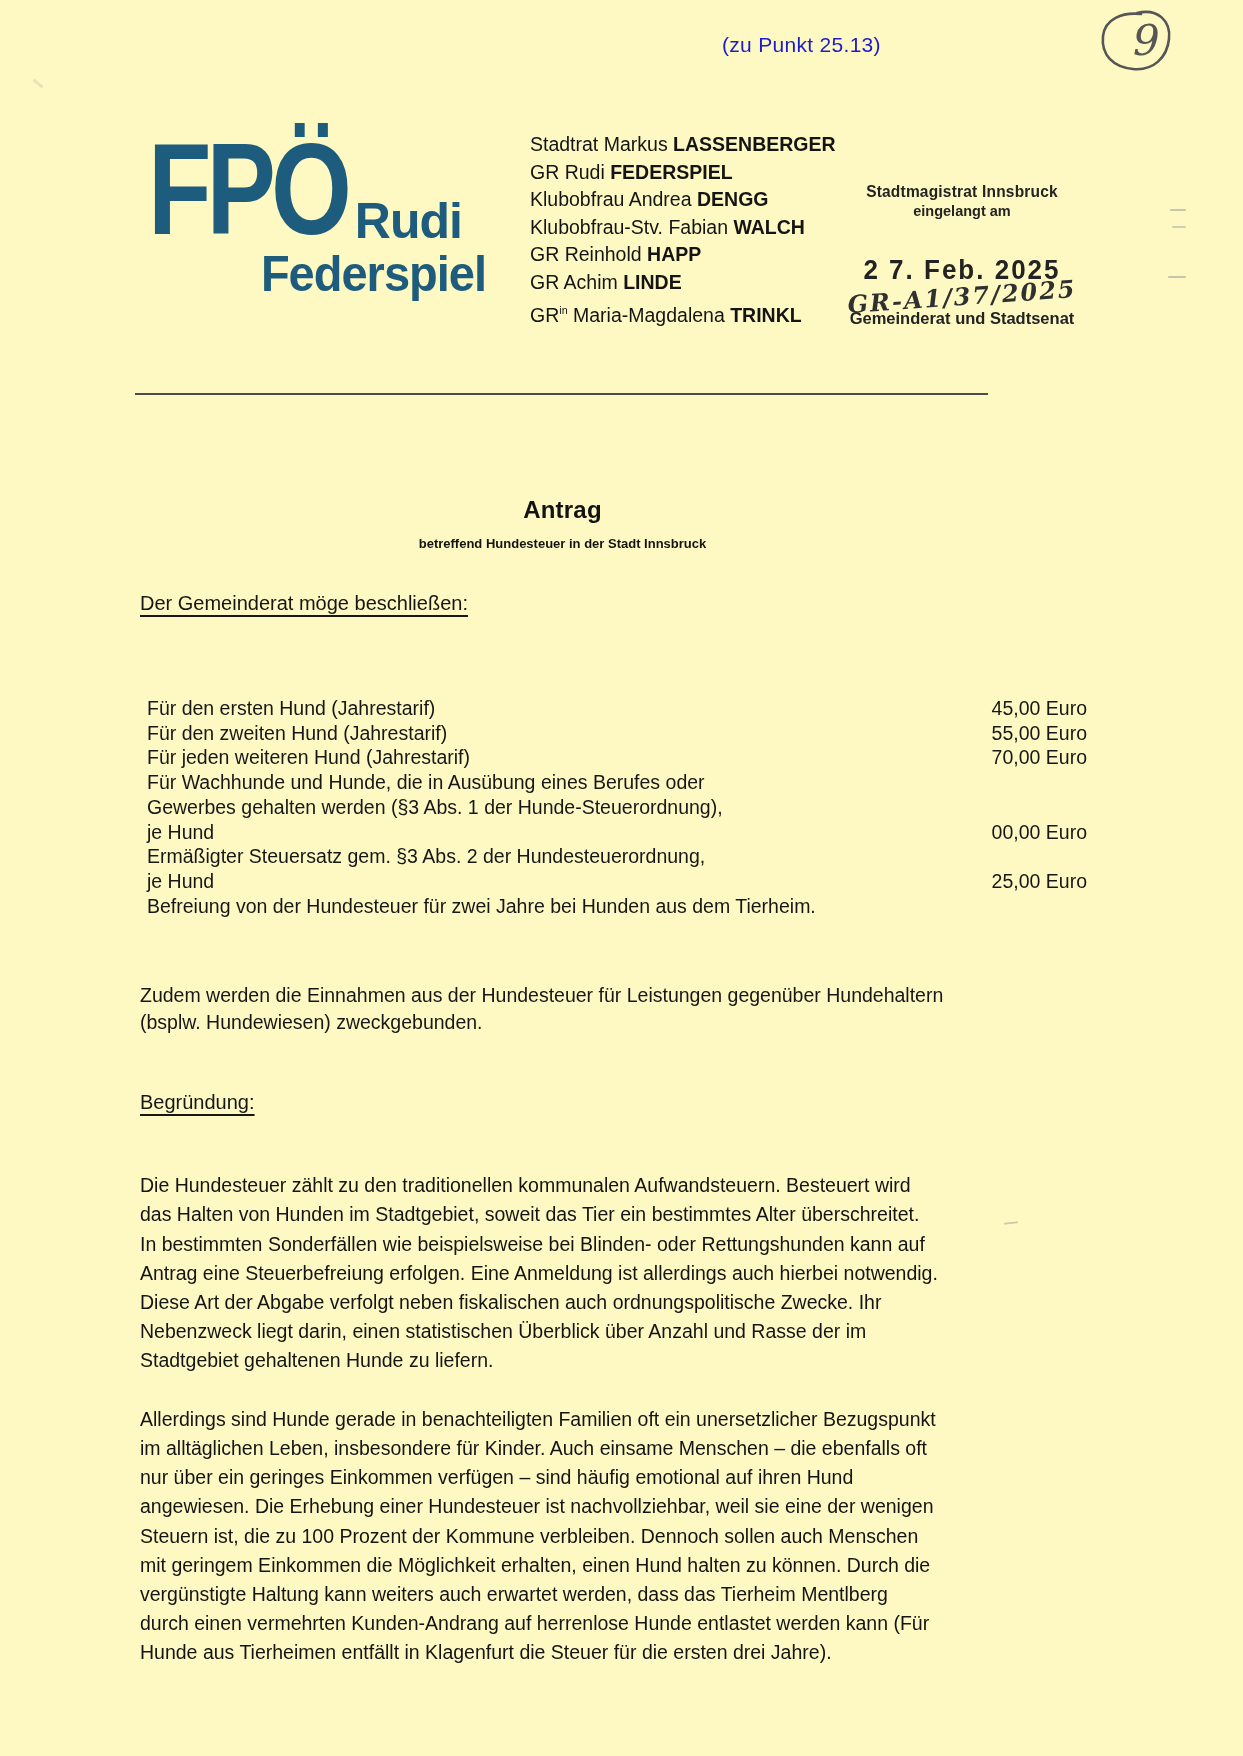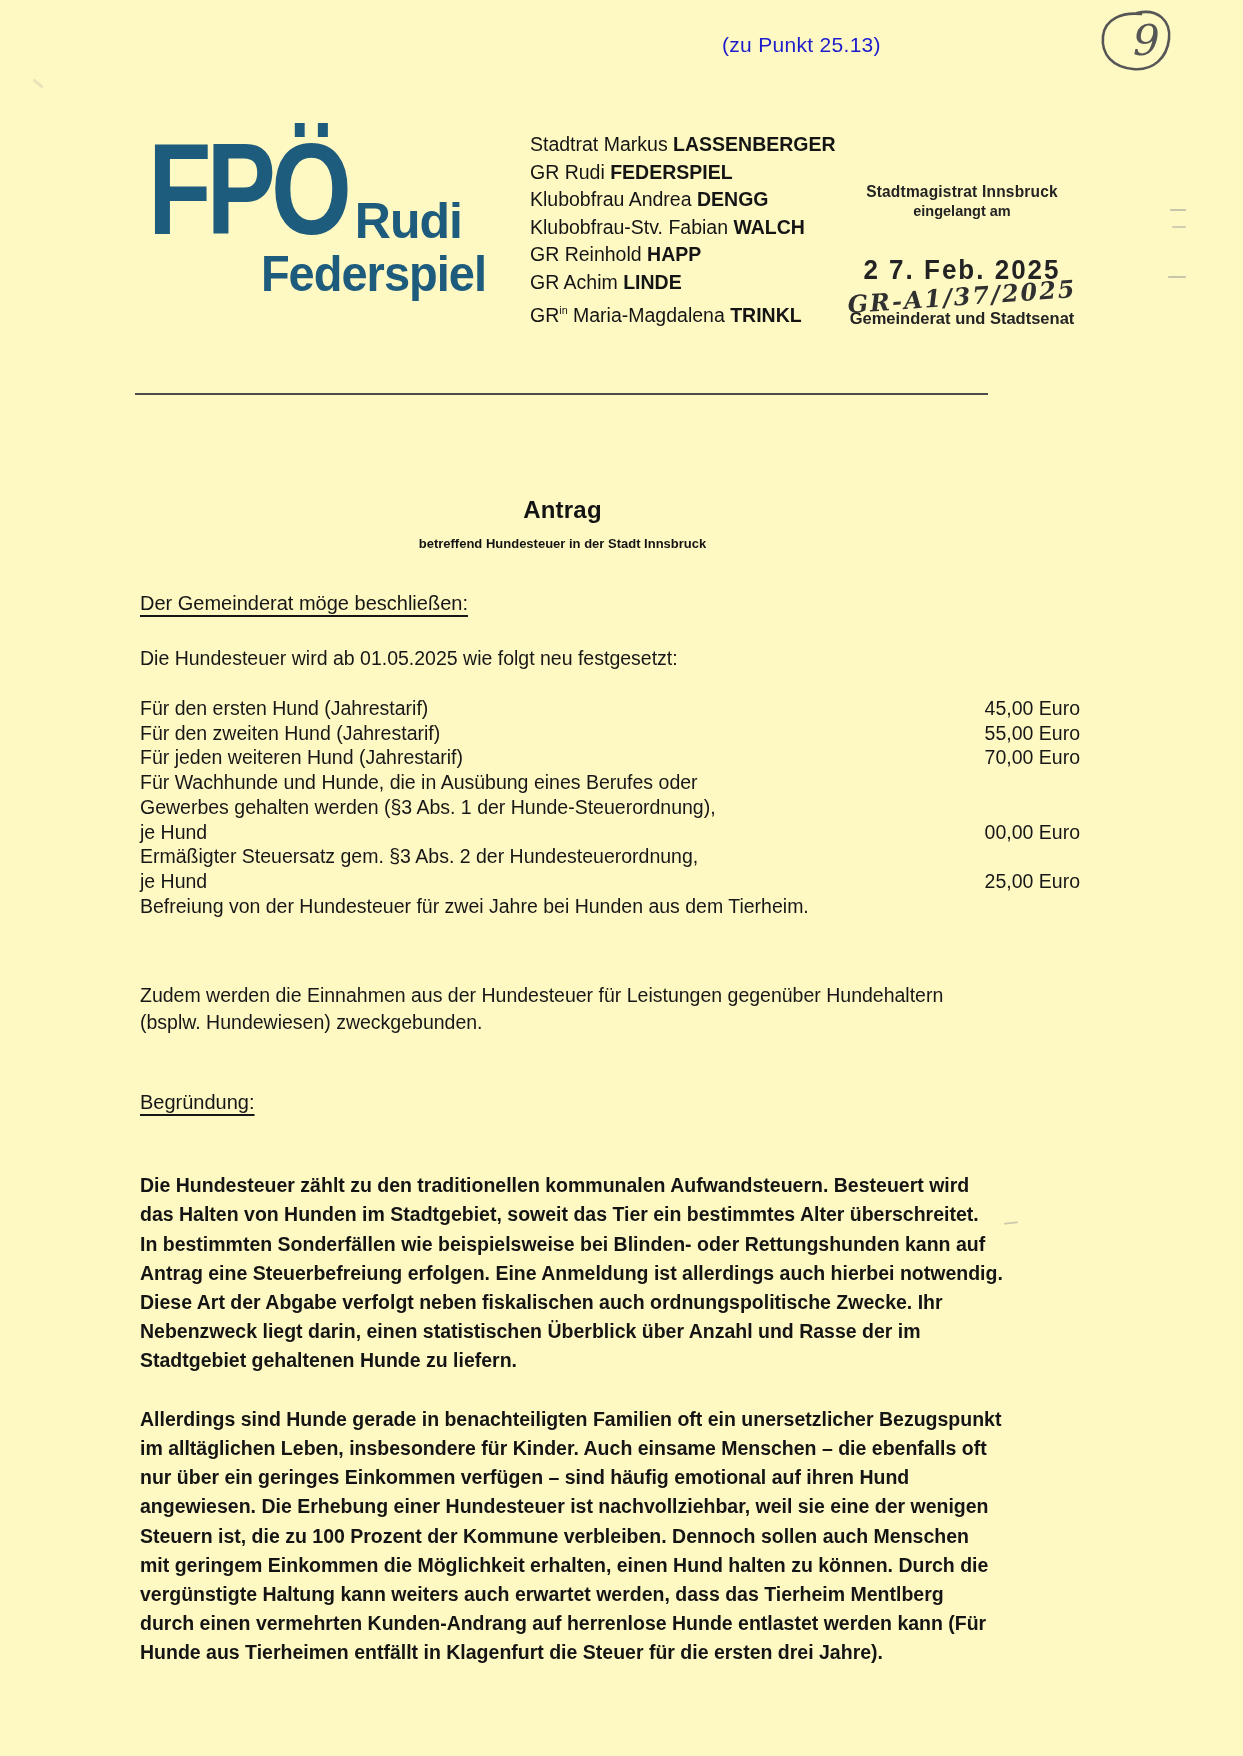--- a/index.html
+++ b/index.html
@@ -39,32 +39,32 @@
   .dateline{position:absolute;left:585px;top:428px;width:400px;text-align:right;font-size:20px;color:#191919;}
 
   .title-wrap{position:absolute;left:140px;top:496px;width:845px;text-align:center;color:#131313;}
   .doc-title{font-size:24px;font-weight:700;letter-spacing:.2px;}
   .doc-subtitle{font-size:13px;font-weight:700;margin-top:12px;}
 
   .res-heading{position:absolute;left:140px;top:592px;font-size:20px;color:#161616;
                text-decoration:underline;text-underline-offset:5px;text-decoration-thickness:1.5px;}
   .intro{position:absolute;left:140px;top:647px;font-size:19.5px;color:#171717;}
 
-  .tariff{position:absolute;left:140px;top:696px;width:940px;font-size:19.5px;color:#171717;}
+  .tariff{position:absolute;left:147px;top:696px;width:940px;font-size:19.5px;color:#171717;}
   .t-row{display:flex;justify-content:space-between;line-height:24.7px;}
 
   .earmark{position:absolute;left:140px;top:982px;width:952px;font-size:19.5px;line-height:26.5px;
            white-space:pre-line;color:#171717;}
 
   .just-heading{position:absolute;left:140px;top:1091px;font-size:20px;color:#161616;
                 text-decoration:underline;text-underline-offset:5px;text-decoration-thickness:1.5px;}
 
   .body-text{position:absolute;left:140px;top:1142px;width:955px;font-size:19.5px;line-height:29.2px;
              white-space:pre-line;color:#141414;}
-  .body-text p{margin:0;font-weight:bold;}
+  .body-text p{margin:0;}
 
   
   .artifact{position:absolute;background:#9a9a9a;border-radius:1px;}
   .a1{left:1170px;top:209px;width:16px;height:2px;opacity:.55;}
   .a2{left:1172px;top:226px;width:14px;height:2px;opacity:.45;}
   .a3{left:1168px;top:276px;width:18px;height:2px;opacity:.55;}
   .a4{left:1004px;top:1222px;width:14px;height:2px;opacity:.5;transform:rotate(-6deg);}
   .a5{left:32px;top:82px;width:12px;height:3px;opacity:.22;transform:rotate(40deg);}
 </style>
 </head>
@@ -110,21 +110,20 @@
   <div class="divider"></div>
 
 
   <div class="title-wrap">
     <div class="doc-title">Antrag</div>
     <div class="doc-subtitle">betreffend Hundesteuer in der Stadt Innsbruck</div>
   </div>
 
   <div class="res-heading">Der Gemeinderat möge beschließen:</div>
 
-  <div class="intro">Die Hundesteuer wird ab 01.05.2025 wie folgt neu festgesetzt:</div>
 
   <div class="tariff">
       <div class="t-row">
         <span class="t-label">Für den ersten Hund (Jahrestarif)</span>
         <span class="t-value">45,00 Euro</span>
       </div>
       <div class="t-row">
         <span class="t-label">Für den zweiten Hund (Jahrestarif)</span>
         <span class="t-value">55,00 Euro</span>
       </div>

